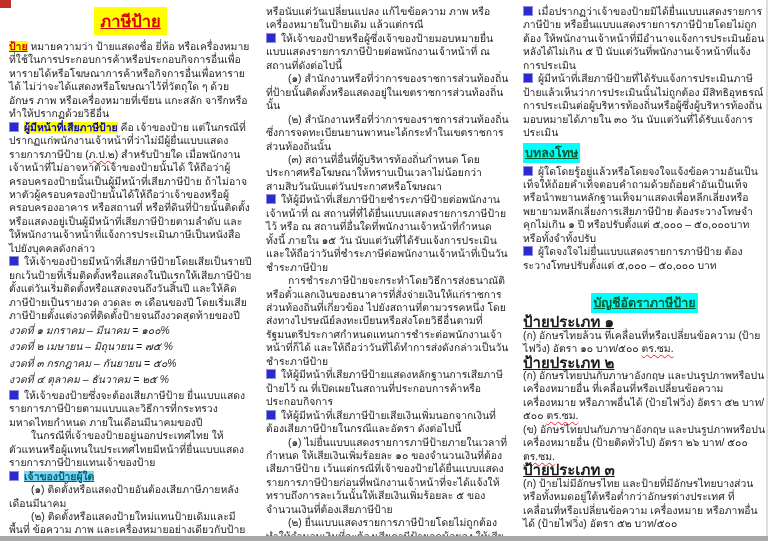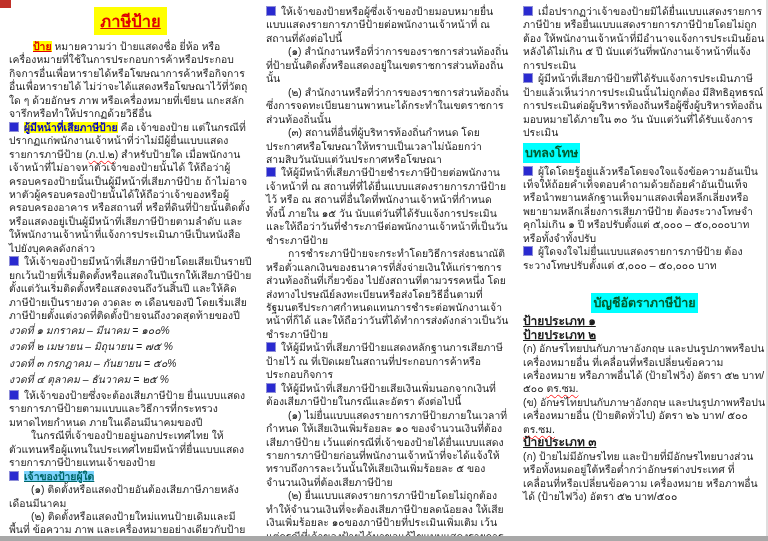--- a/index.html
+++ b/index.html
@@ -17,31 +17,31 @@
   .title-wrap{text-align:center;margin:2px 0 5px;}
   .doc-title{
     display:inline-block;background:#ffff00;color:#e00000;
     font-weight:bold;font-size:16.5px;text-decoration:underline;
     padding:1px 6px;
   }
   .sqb{
     display:inline-block;width:8px;height:8px;vertical-align:-1px;
     background:#2a2ad0;border:1px solid #8f8fd8;margin-right:5px;
   }
-  .hlr{background:#ffff00;color:#e00000;font-weight:bold;text-decoration:underline;margin-left:24px;}
+  .hlr{background:#ffff00;color:#e00000;font-weight:bold;text-decoration:underline;}
   .hlb{background:#ffff00;color:#0000cd;font-weight:bold;}
   .hlt{background:#7dd3fc;color:#006666;font-weight:bold;text-decoration:underline;}
   .misspell{text-decoration:underline wavy #ff2020 1px;text-underline-offset:2px;text-decoration-skip-ink:none;}
   .cyanhead{
     display:inline-block;background:#00ffff;color:#005c2e;
-    font-weight:bold;font-size:12.5px;
+    font-weight:bold;font-size:12.5px;text-decoration:underline;
     margin:3px 0 2px;padding:0 2px;
   }
   .mt{margin-top:18px;text-align:center;}
-  .subhead{font-weight:bold;text-decoration:underline;font-size:12px;line-height:13.45px;}
+  .subhead{font-weight:bold;text-decoration:underline;font-size:15px;line-height:13.45px;}
   #bottom-edge{position:absolute;left:0;right:0;bottom:0;height:5px;background:#a8a8a8;}
   #right-edge{position:absolute;right:0;top:0;bottom:0;width:2px;background:#dedede;}
   #corner-mark{position:absolute;left:0;top:0;width:11px;height:8px;background:#c03028;}
 </style>
 </head>
 <body>
 
 <div id="corner-mark"></div>
 <div id="cols">
     <div class="col">
@@ -53,39 +53,41 @@
       <p class="para qline">งวดที่ ๒ เมษายน    – มิถุนายน = ๗๕ %</p>
       <p class="para qline">งวดที่ ๓ กรกฎาคม – กันยายน = ๕๐%</p>
       <p class="para qline">งวดที่ ๔ ตุลาคม – ธันวาคม = ๒๕ %</p>
       <p class="para"><span class="sqb"></span><span class="">ให้เจ้าของป้ายซึ่งจะต้องเสียภาษีป้าย ยื่นแบบแสดงรายการภาษีป้ายตามแบบและวิธีการที่กระทรวงมหาดไทยกำหนด ภายในเดือนมีนาคมของปี</span></p>
       <p class="para indent"><span class="">ในกรณีที่เจ้าของป้ายอยู่นอกประเทศไทย ให้ตัวแทนหรือผู้แทนในประเทศไทยมีหน้าที่ยื่นแบบแสดงรายการภาษีป้ายแทนเจ้าของป้าย</span></p>
       <p class="para"><span class="sqb"></span><span class="hlt">เจ้าของป้ายผู้ใด</span></p>
       <p class="para indent"><span class="">(๑) ติดตั้งหรือแสดงป้ายอันต้องเสียภาษีภายหลังเดือนมีนาคม</span></p>
       <p class="para indent"><span class="">(๒) ติดตั้งหรือแสดงป้ายใหม่แทนป้ายเดิมและมีพื้นที่ ข้อความ ภาพ และเครื่องหมายอย่างเดียวกับป้ายเดิมที่ได้เสียภาษีป้ายแล้ว</span></p>
     </div>
     <div class="col">
+      <p class="para"><span class="">หรือนับแต่วันเปลี่ยนแปลง แก้ไขข้อความ ภาพ หรือเครื่องหมายในป้ายเดิม แล้วแต่กรณี</span></p>
       <p class="para"><span class="sqb"></span><span class="">ให้เจ้าของป้ายหรือผู้ซึ่งเจ้าของป้ายมอบหมายยื่นแบบแสดงรายการภาษีป้ายต่อพนักงานเจ้าหน้าที่ ณ สถานที่ดังต่อไปนี้</span></p>
       <p class="para indent"><span class="">(๑) สำนักงานหรือที่ว่าการของราชการส่วนท้องถิ่นที่ป้ายนั้นติดตั้งหรือแสดงอยู่ในเขตราชการส่วนท้องถิ่นนั้น</span></p>
       <p class="para indent"><span class="">(๒) สำนักงานหรือที่ว่าการของราชการส่วนท้องถิ่นซึ่งการจดทะเบียนยานพาหนะได้กระทำในเขตราชการส่วนท้องถิ่นนั้น</span></p>
       <p class="para indent"><span class="">(๓) สถานที่อื่นที่ผู้บริหารท้องถิ่นกำหนด โดยประกาศหรือโฆษณาให้ทราบเป็นเวลาไม่น้อยกว่าสามสิบวันนับแต่วันประกาศหรือโฆษณา</span></p>
       <p class="para"><span class="sqb"></span><span class="">ให้ผู้มีหน้าที่เสียภาษีป้ายชำระภาษีป้ายต่อพนักงานเจ้าหน้าที่ ณ สถานที่ที่ได้ยื่นแบบแสดงรายการภาษีป้ายไว้ หรือ ณ สถานที่อื่นใดที่พนักงานเจ้าหน้าที่กำหนด  ทั้งนี้ ภายใน ๑๕ วัน นับแต่วันที่ได้รับแจ้งการประเมิน และให้ถือว่าวันที่ชำระภาษีต่อพนักงานเจ้าหน้าที่เป็นวันชำระภาษีป้าย</span></p>
       <p class="para indent"><span class="">การชำระภาษีป้ายจะกระทำโดยวิธีการส่งธนาณัติหรือตั๋วแลกเงินของธนาคารที่สั่งจ่ายเงินให้แก่ราชการส่วนท้องถิ่นที่เกี่ยวข้อง ไปยังสถานที่ตามวรรคหนึ่ง โดยส่งทางไปรษณีย์ลงทะเบียนหรือส่งโดยวิธีอื่นตามที่รัฐมนตรีประกาศกำหนดแทนการชำระต่อพนักงานเจ้าหน้าที่ก็ได้ และให้ถือว่าวันที่ได้ทำการส่งดังกล่าวเป็นวันชำระภาษีป้าย</span></p>
       <p class="para"><span class="sqb"></span><span class="">ให้ผู้มีหน้าที่เสียภาษีป้ายแสดงหลักฐานการเสียภาษีป้ายไว้ ณ ที่เปิดเผยในสถานที่ประกอบการค้าหรือประกอบกิจการ</span></p>
       <p class="para"><span class="sqb"></span><span class="">ให้ผู้มีหน้าที่เสียภาษีป้ายเสียเงินเพิ่มนอกจากเงินที่ต้องเสียภาษีป้ายในกรณีและอัตรา ดังต่อไปนี้</span></p>
       <p class="para indent"><span class="">(๑) ไม่ยื่นแบบแสดงรายการภาษีป้ายภายในเวลาที่กำหนด ให้เสียเงินเพิ่มร้อยละ ๑๐ ของจำนวนเงินที่ต้องเสียภาษีป้าย เว้นแต่กรณีที่เจ้าของป้ายได้ยื่นแบบแสดงรายการภาษีป้ายก่อนที่พนักงานเจ้าหน้าที่จะได้แจ้งให้ทราบถึงการละเว้นนั้นให้เสียเงินเพิ่มร้อยละ ๕ ของจำนวนเงินที่ต้องเสียภาษีป้าย</span></p>
       <p class="para indent"><span class="">(๒) ยื่นแบบแสดงรายการภาษีป้ายโดยไม่ถูกต้อง ทำให้จำนวนเงินที่จะต้องเสียภาษีป้ายลดน้อยลง ให้เสียเงินเพิ่มร้อยละ ๑๐ของภาษีป้ายที่ประเมินเพิ่มเติม เว้นแต่กรณีที่เจ้าของป้ายได้มาขอแก้ไขแบบแสดงรายการภาษีป้ายให้ถูกต้องก่อนที่พนักงานเจ้าหน้าที่แจ้งการประเมิน</span></p>
     </div>
     <div class="col">
       <p class="para"><span class="sqb"></span><span class="">เมื่อปรากฏว่าเจ้าของป้ายมิได้ยื่นแบบแสดงรายการภาษีป้าย หรือยื่นแบบแสดงรายการภาษีป้ายโดยไม่ถูกต้อง ให้พนักงานเจ้าหน้าที่มีอำนาจแจ้งการประเมินย้อนหลังได้ไม่เกิน ๕ ปี นับแต่วันที่พนักงานเจ้าหน้าที่แจ้งการประเมิน</span></p>
       <p class="para"><span class="sqb"></span><span class="">ผู้มีหน้าที่เสียภาษีป้ายที่ได้รับแจ้งการประเมินภาษีป้ายแล้วเห็นว่าการประเมินนั้นไม่ถูกต้อง มีสิทธิอุทธรณ์การประเมินต่อผู้บริหารท้องถิ่นหรือผู้ซึ่งผู้บริหารท้องถิ่นมอบหมายได้ภายใน ๓๐ วัน นับแต่วันที่ได้รับแจ้งการประเมิน</span></p>
       <div><span class="cyanhead">บทลงโทษ</span></div>
       <p class="para"><span class="sqb"></span><span class="">ผู้ใดโดยรู้อยู่แล้วหรือโดยจงใจแจ้งข้อความอันเป็นเท็จให้ถ้อยคำเท็จตอบคำถามด้วยถ้อยคำอันเป็นเท็จ หรือนำพยานหลักฐานเท็จมาแสดงเพื่อหลีกเลี่ยงหรือพยายามหลีกเลี่ยงการเสียภาษีป้าย ต้องระวางโทษจำคุกไม่เกิน ๑ ปี  หรือปรับตั้งแต่ ๕,๐๐๐ – ๕๐,๐๐๐บาท หรือทั้งจำทั้งปรับ</span></p>
       <p class="para"><span class="sqb"></span><span class="">ผู้ใดจงใจไม่ยื่นแบบแสดงรายการภาษีป้าย ต้องระวางโทษปรับตั้งแต่ ๕,๐๐๐ – ๕๐,๐๐๐ บาท</span></p>
       <div class="mt"><span class="cyanhead">บัญชีอัตราภาษีป้าย</span></div>
       <p class="para subhead">ป้ายประเภท ๑</p>
+      <p class="para"><span class="">(ก) อักษรไทยล้วน ที่เคลื่อนที่หรือเปลี่ยนข้อความ (ป้ายไฟวิ่ง) อัตรา ๑๐ บาท/๕๐๐ </span><span class="misspell">ตร.ซม.</span></p>
       <p class="para subhead">ป้ายประเภท ๒</p>
       <p class="para"><span class="">(ก) อักษรไทยปนกับภาษาอังกฤษ และปนรูปภาพหรือปนเครื่องหมายอื่น ที่เคลื่อนที่หรือเปลี่ยนข้อความ เครื่องหมาย หรือภาพอื่นได้ (ป้ายไฟวิ่ง) อัตรา ๕๒ บาท/๕๐๐ </span><span class="misspell">ตร.ซม.</span></p>
       <p class="para"><span class="">(ข) อักษรไทยปนกับภาษาอังกฤษ และปนรูปภาพหรือปนเครื่องหมายอื่น (ป้ายติดทั่วไป) อัตรา ๒๖ บาท/ ๕๐๐ </span><span class="misspell">ตร.ซม.</span></p>
       <p class="para subhead">ป้ายประเภท ๓</p>
       <p class="para"><span class="">(ก) ป้ายไม่มีอักษรไทย และป้ายที่มีอักษรไทยบางส่วนหรือทั้งหมดอยู่ใต้หรือต่ำกว่าอักษรต่างประเทศ ที่เคลื่อนที่หรือเปลี่ยนข้อความ เครื่องหมาย หรือภาพอื่นได้ (ป้ายไฟวิ่ง) อัตรา ๕๒ บาท/๕๐๐ </span></p>
     </div>
   </div>
 <div id="right-edge"></div>
 <div id="bottom-edge"></div>
 

